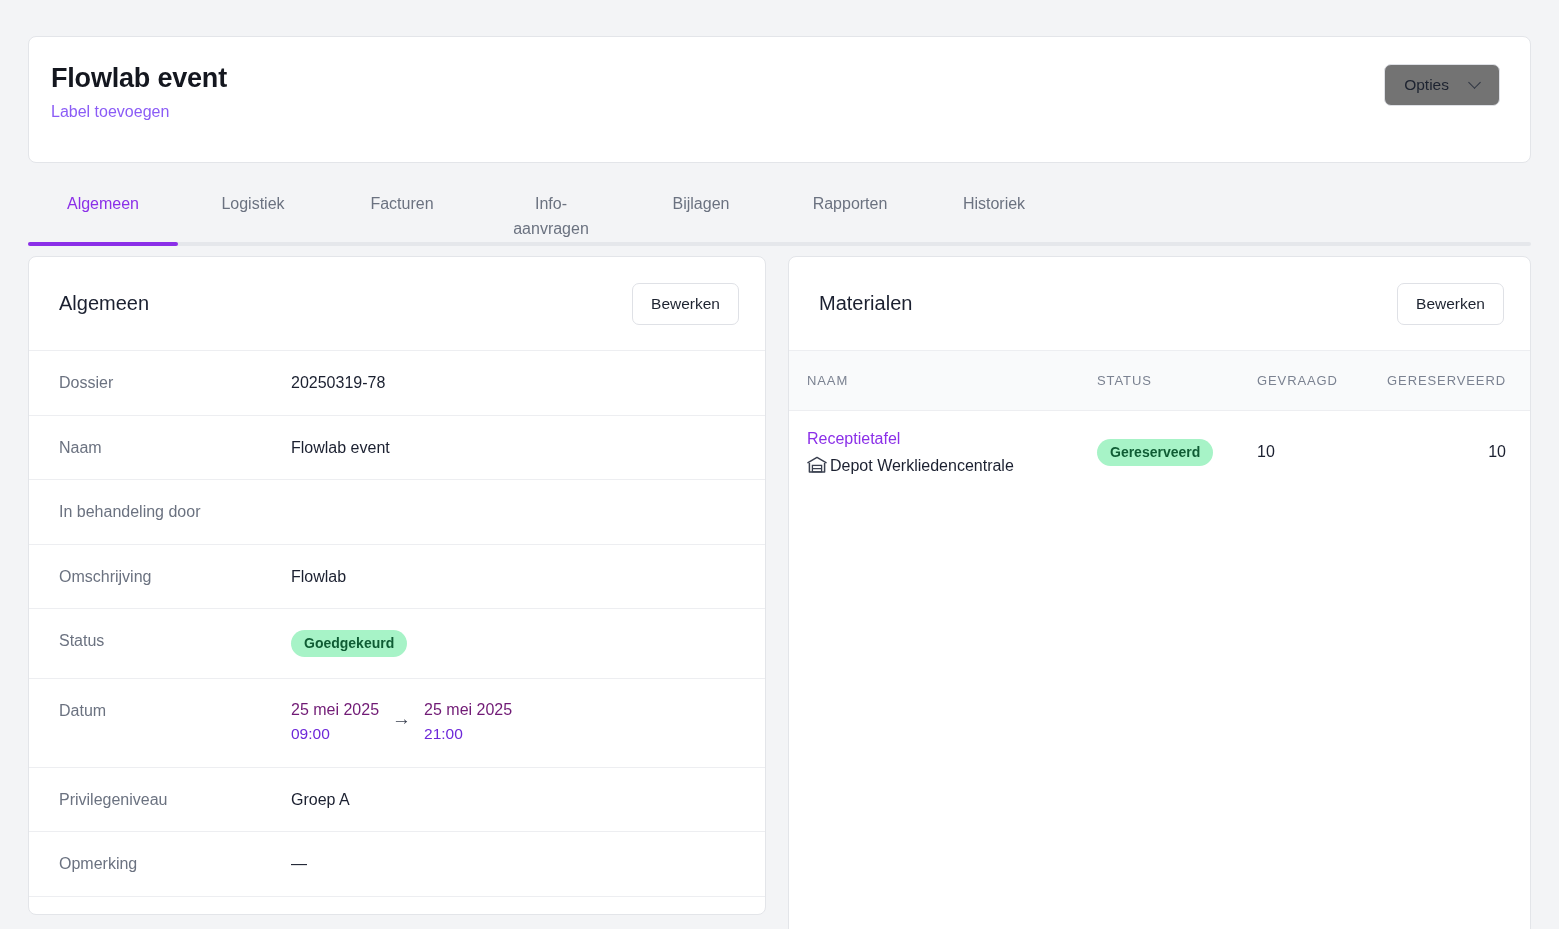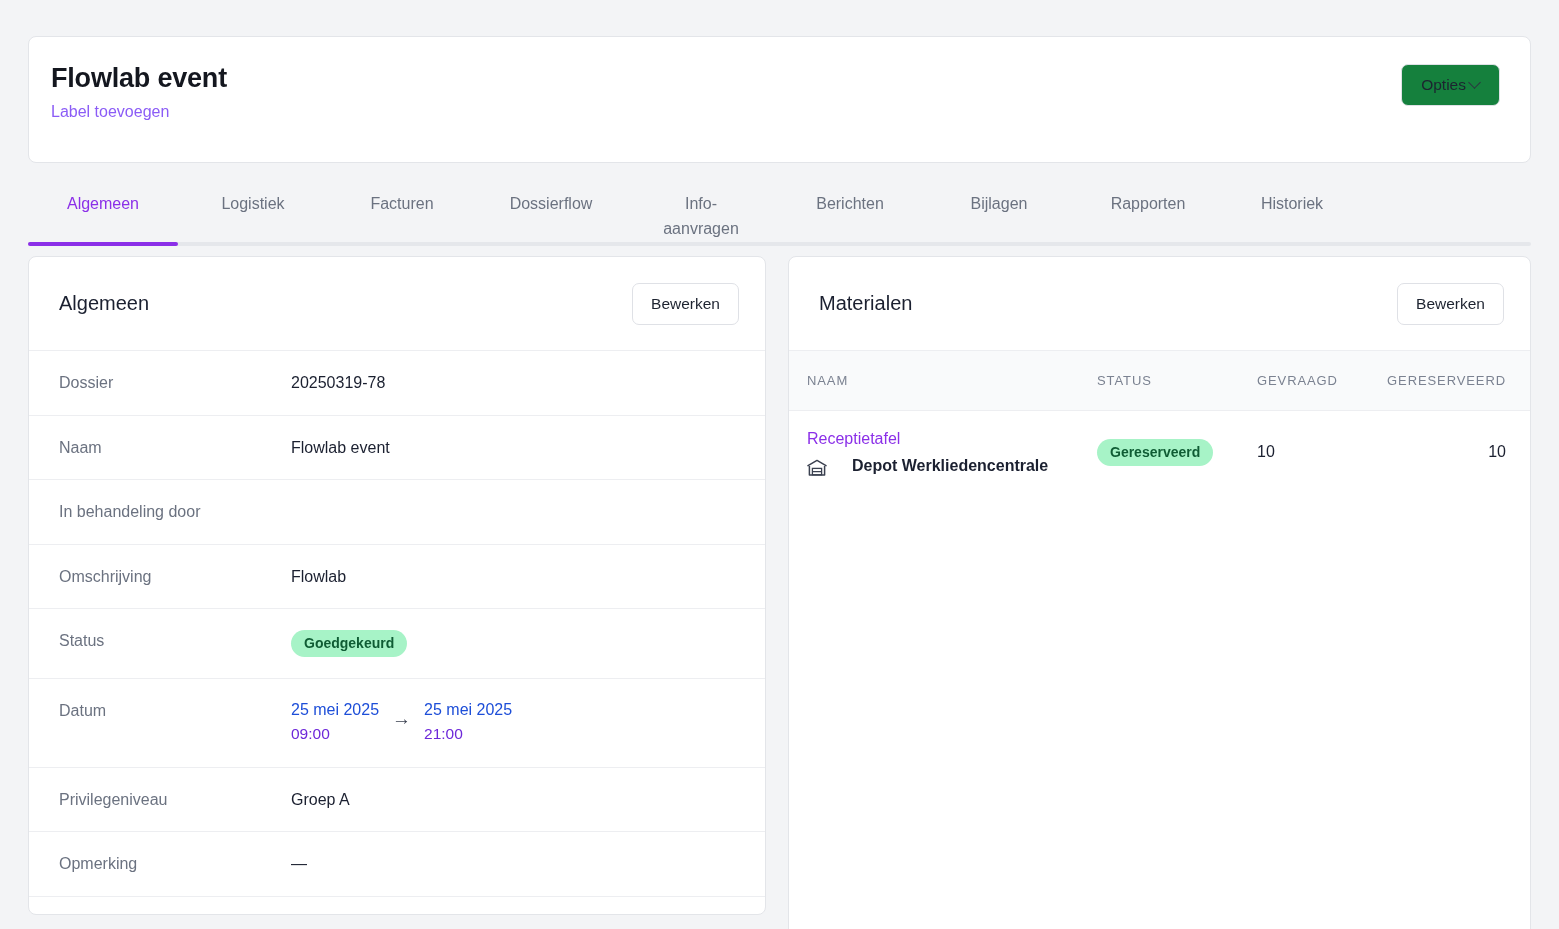--- a/index.html
+++ b/index.html
@@ -43,23 +43,23 @@
   .label-link {
     display: inline-block;
     margin-top: 9px;
     font-size: 16px;
     color: #8b5cf6;
     cursor: pointer;
   }
   .opties-btn {
     display: inline-flex;
     align-items: center;
-    gap: 4px;
+    gap: 21px;
     border: 1px solid #dfe1e6;
-    background: #15803d;
+    background: #737373;
     border-radius: 7px;
     padding: 10px 17px 10px 19px;
     font-size: 15.5px;
     color: #1d2330;
     cursor: pointer;
     height: 42px;
     margin-top: 1px;
   }
   .chev {
     width: 12px; height: 12px;
@@ -188,21 +188,21 @@
     line-height: 1.15;
   }
 
   .daterange {
     display: flex;
     align-items: flex-start;
     gap: 13px;
   }
   .dcol .dday {
     font-size: 16px;
-    color: #1d4ed8;
+    color: #701a75;
     line-height: 1.3;
   }
   .dcol .dtime {
     font-size: 15.5px;
     color: #6d28d9;
     line-height: 1.45;
     margin-top: 2px;
   }
   .arrow {
     margin-top: 9px;
@@ -239,27 +239,26 @@
     min-height: 74px;
   }
   .mat-name {
     font-size: 16px;
     color: #8b2fe8;
     cursor: pointer;
     line-height: 1.3;
   }
   .mat-depot {
     display: flex;
-    align-items: flex-end;
-    gap: 25px;
+    align-items: flex-start;
+    gap: 3px;
     margin-top: 6px;
     font-size: 16px;
     color: #1b2030;
     line-height: 1.25;
-    font-weight: bold;
   }
   .num {
     font-size: 16px;
     color: #1b2030;
   }
   .depot-icon { width: 20px; height: 17px; display: block; flex: none; }
 </style>
 </head>
 <body>
 
@@ -274,24 +273,22 @@
       <span>Opties</span>
       <span class="chev"></span>
     </button>
   </div>
 
   <div class="tabs-wrap">
     <div class="tabs" id="tabs-container">
         <div class="tab active" style="width: 150px;">Algemeen</div>
         <div class="tab" style="width: 150px;">Logistiek</div>
         <div class="tab" style="width: 148px;">Facturen</div>
-        <div class="tab" style="width: 150px;">Dossierflow</div>
         <div class="tab" style="width: 150px;">Info-
 aanvragen</div>
-        <div class="tab" style="width: 148px;">Berichten</div>
         <div class="tab" style="width: 150px;">Bijlagen</div>
         <div class="tab" style="width: 148px;">Rapporten</div>
         <div class="tab" style="width: 140px;">Historiek</div>
       </div>
     <div class="tab-rail"></div>
     <div class="tab-rail-active"></div>
   </div>
 
   <div class="body">
 

